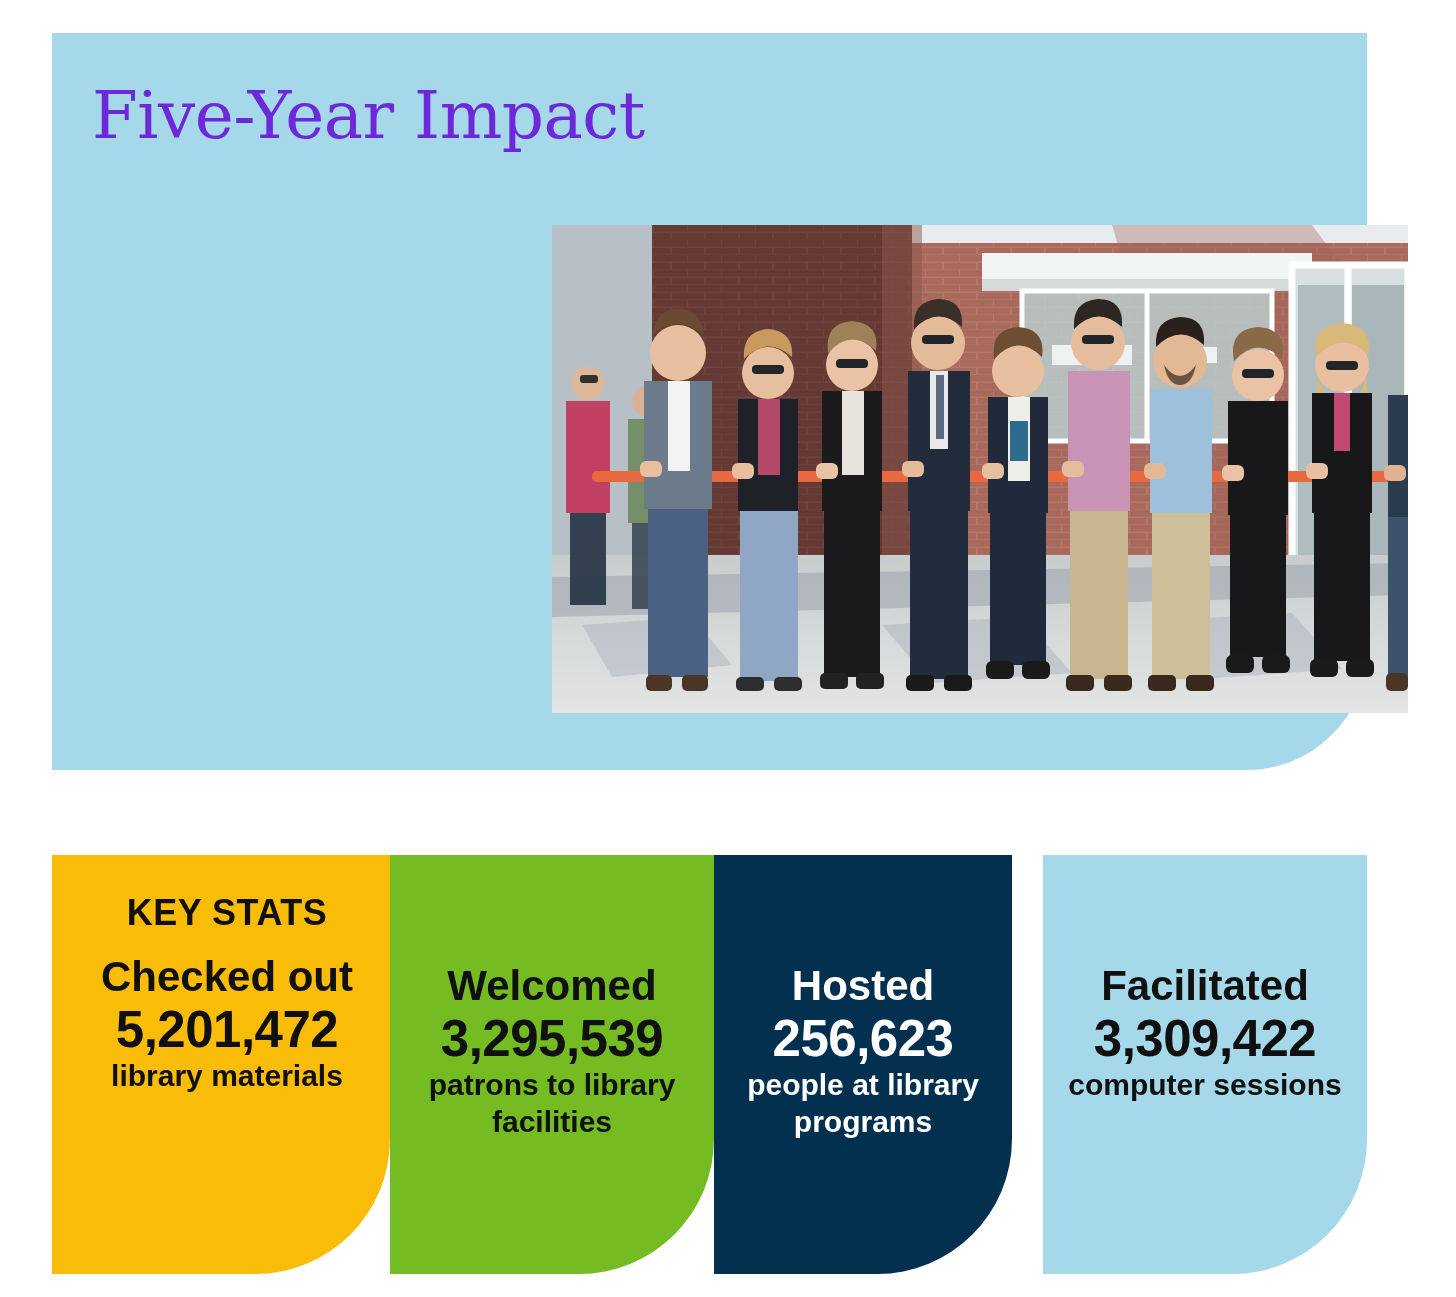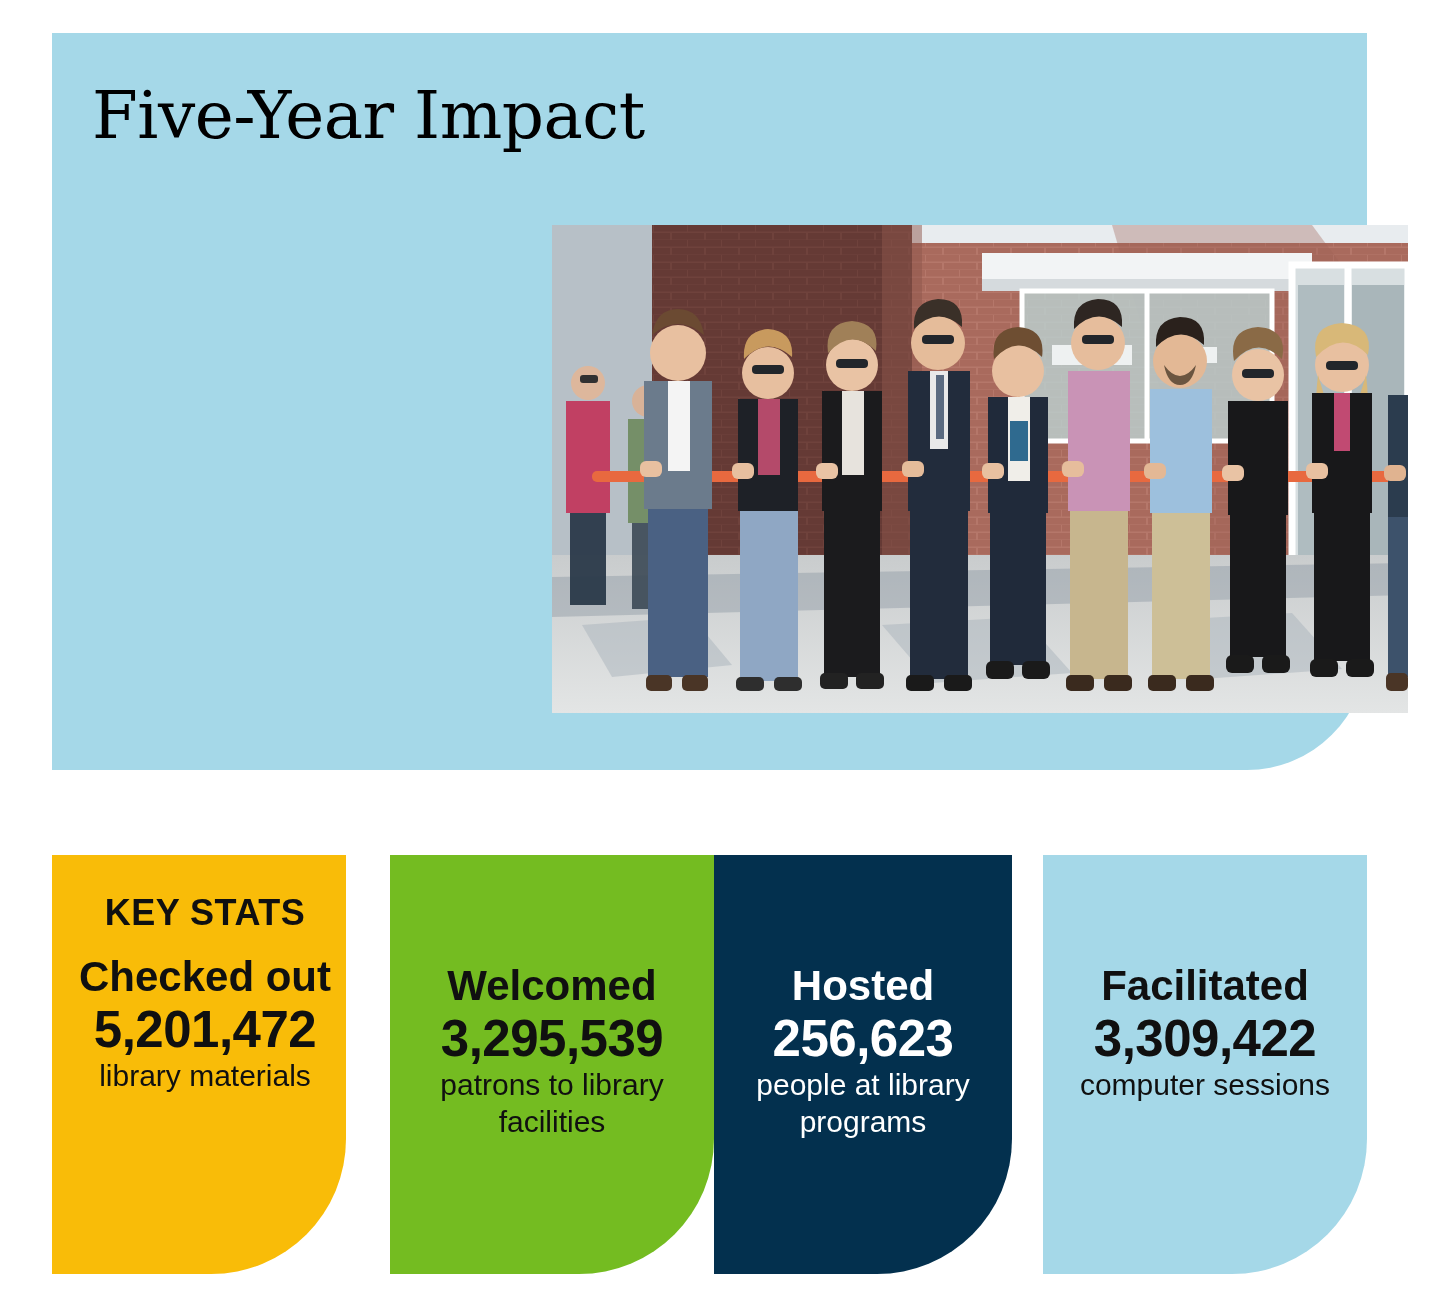--- a/index.html
+++ b/index.html
@@ -25,21 +25,21 @@
   }
 
   .hero-title {
     position: absolute;
     left: 40px;
     top: 48px;
     font-family: "DejaVu Serif", serif;
     font-size: 66px;
     line-height: 1.05;
     font-weight: 400;
-    color: #000000;
+    color: #6d28d9;
     letter-spacing: -0.5px;
     white-space: nowrap;
   }
 
   .hero-text-col {
     position: absolute;
     left: 40px;
     top: 185px;
     width: 415px;
   }
@@ -88,21 +88,21 @@
     position: absolute;
     top: 0;
     height: 419px;
     border-bottom-right-radius: 135px;
     display: flex;
     flex-direction: column;
     align-items: center;
     text-align: center;
   }
 
-  .stat-panel.p1 { left: 0;    width: 294px; background: #f9bc08; z-index: 4; padding-left: 12px; }
+  .stat-panel.p1 { left: 0;    width: 338px; background: #f9bc08; z-index: 4; padding-left: 12px; }
   .stat-panel.p2 { left: 338px; width: 324px; background: #74bc21; z-index: 3; }
   .stat-panel.p3 { left: 662px; width: 298px; background: #03304e; z-index: 2; }
   .stat-panel.p4 { left: 991px; width: 324px; background: #a5d8e8; z-index: 1; }
 
   .stats-heading {
     margin-top: 40px;
     font-size: 36px;
     font-weight: bold;
     color: #101010;
     letter-spacing: 0.5px;
@@ -122,21 +122,21 @@
 
   .stat-number {
     font-size: 51px;
     font-weight: bold;
     line-height: 1.12;
     letter-spacing: -0.5px;
   }
 
   .stat-caption {
     font-size: 30px;
-    font-weight: 400;
+    font-weight: 700;
     line-height: 1.22;
   }
 
   
   .p1 .stat-verb, .p1 .stat-number, .p1 .stat-caption,
   .p2 .stat-verb, .p2 .stat-number, .p2 .stat-caption,
   .p4 .stat-verb, .p4 .stat-number, .p4 .stat-caption { color: #101010; }
 
   
   .p3 .stat-verb, .p3 .stat-number, .p3 .stat-caption { color: #ffffff; }

